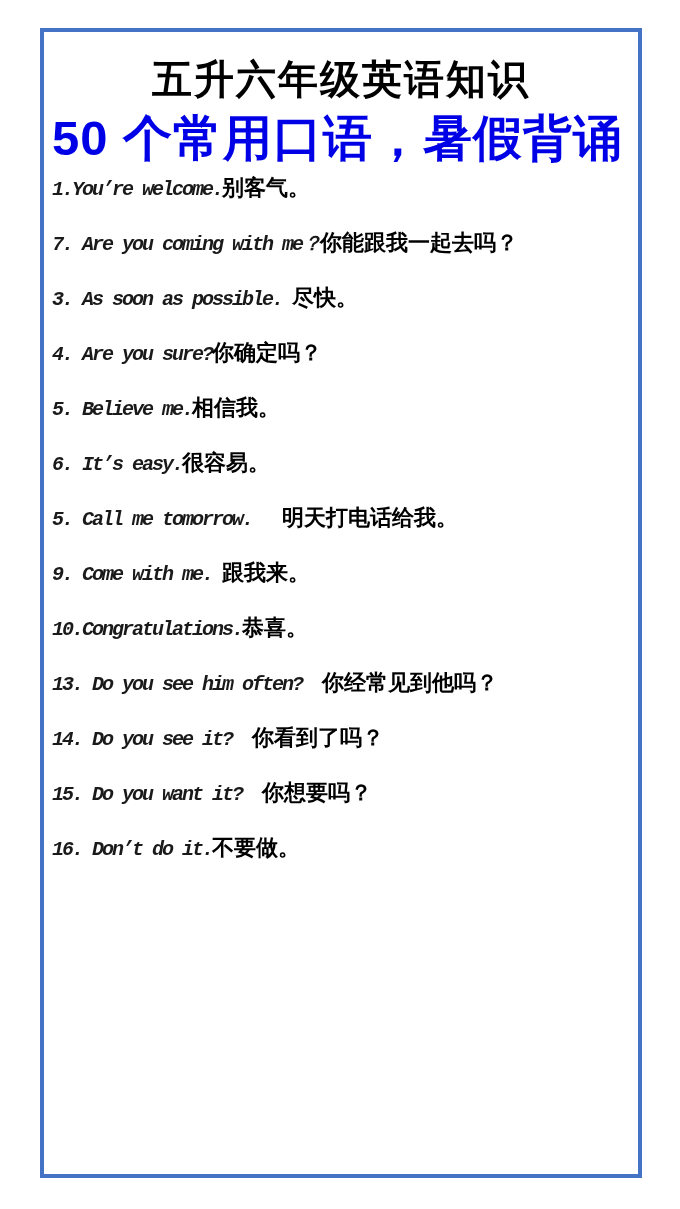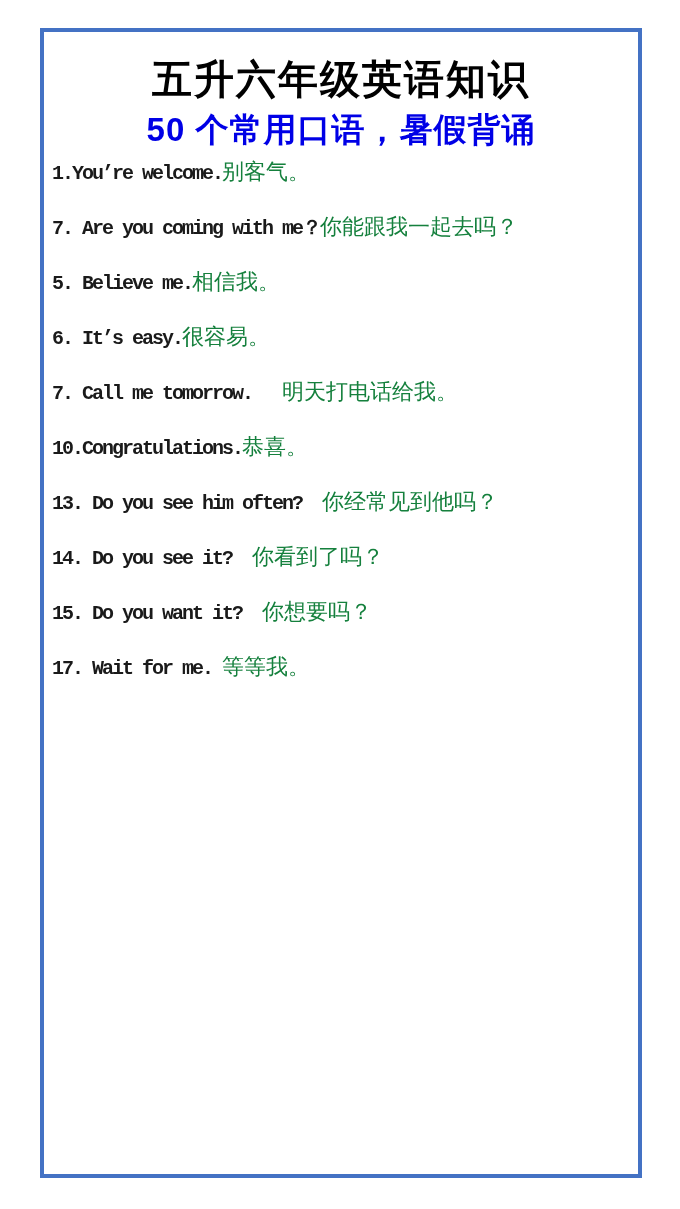--- a/index.html
+++ b/index.html
@@ -27,23 +27,23 @@
     margin: 22px 0 0 0;
     text-align: center;
     font-size: 40px;
     line-height: 50px;
     font-weight: bold;
     letter-spacing: 2px;
     color: #000000;
     font-family: "Liberation Sans", sans-serif;
   }
   .subtitle {
-    margin: 0;
-    text-align: center;
-    font-size: 33px;
+    margin: 8px;
+    text-align: left;
+    font-size: 49px;
     line-height: 52px;
     font-weight: bold;
     letter-spacing: 1px;
     color: #0000E6;
     font-family: "Liberation Sans", sans-serif;
   }
   .list {
     margin-top: -12px;
   }
   .item {
@@ -52,40 +52,44 @@
     padding-left: 8px;
     white-space: pre;
     overflow: hidden;
   }
   .en {
     font-family: "Liberation Mono", "DejaVu Sans Mono", monospace;
     font-size: 20px;
     font-weight: bold;
     letter-spacing: -2px;
     color: #1a1a1a;
+    font-style: italic;
   }
   .zh {
     font-family: "Liberation Sans", sans-serif;
     font-size: 22px;
-    font-weight: normal;
-    color: #15803d;
+    font-weight: bold;
+    color: #000000;
   }
 </style>
 </head>
 <body>
 
 <div class="frame">
   <h1 class="title">五升六年级英语知识</h1>
   <h2 class="subtitle">50 个常用口语，暑假背诵</h2>
 
   <div class="list">
     <div class="item"><span class="en">1.You’re welcome.</span><span class="zh">别客气。</span></div>
     <div class="item"><span class="en">7. Are you coming with me？</span><span class="zh">你能跟我一起去吗？</span></div>
+    <div class="item"><span class="en">3. As soon as possible. </span><span class="zh">尽快。</span></div>
+    <div class="item"><span class="en">4. Are you sure?</span><span class="zh">你确定吗？</span></div>
     <div class="item"><span class="en">5. Believe me.</span><span class="zh">相信我。</span></div>
     <div class="item"><span class="en">6. It’s easy.</span><span class="zh">很容易。</span></div>
-    <div class="item"><span class="en">7. Call me tomorrow.   </span><span class="zh">明天打电话给我。</span></div>
+    <div class="item"><span class="en">5. Call me tomorrow.   </span><span class="zh">明天打电话给我。</span></div>
+    <div class="item"><span class="en">9. Come with me. </span><span class="zh">跟我来。</span></div>
     <div class="item"><span class="en">10.Congratulations.</span><span class="zh">恭喜。</span></div>
     <div class="item"><span class="en">13. Do you see him often?  </span><span class="zh">你经常见到他吗？</span></div>
     <div class="item"><span class="en">14. Do you see it?  </span><span class="zh">你看到了吗？</span></div>
     <div class="item"><span class="en">15. Do you want it?  </span><span class="zh">你想要吗？</span></div>
-    <div class="item"><span class="en">17. Wait for me. </span><span class="zh">等等我。</span></div>
+    <div class="item"><span class="en">16. Don’t do it.</span><span class="zh">不要做。</span></div>
   </div>
 </div>
 
 </body></html>

